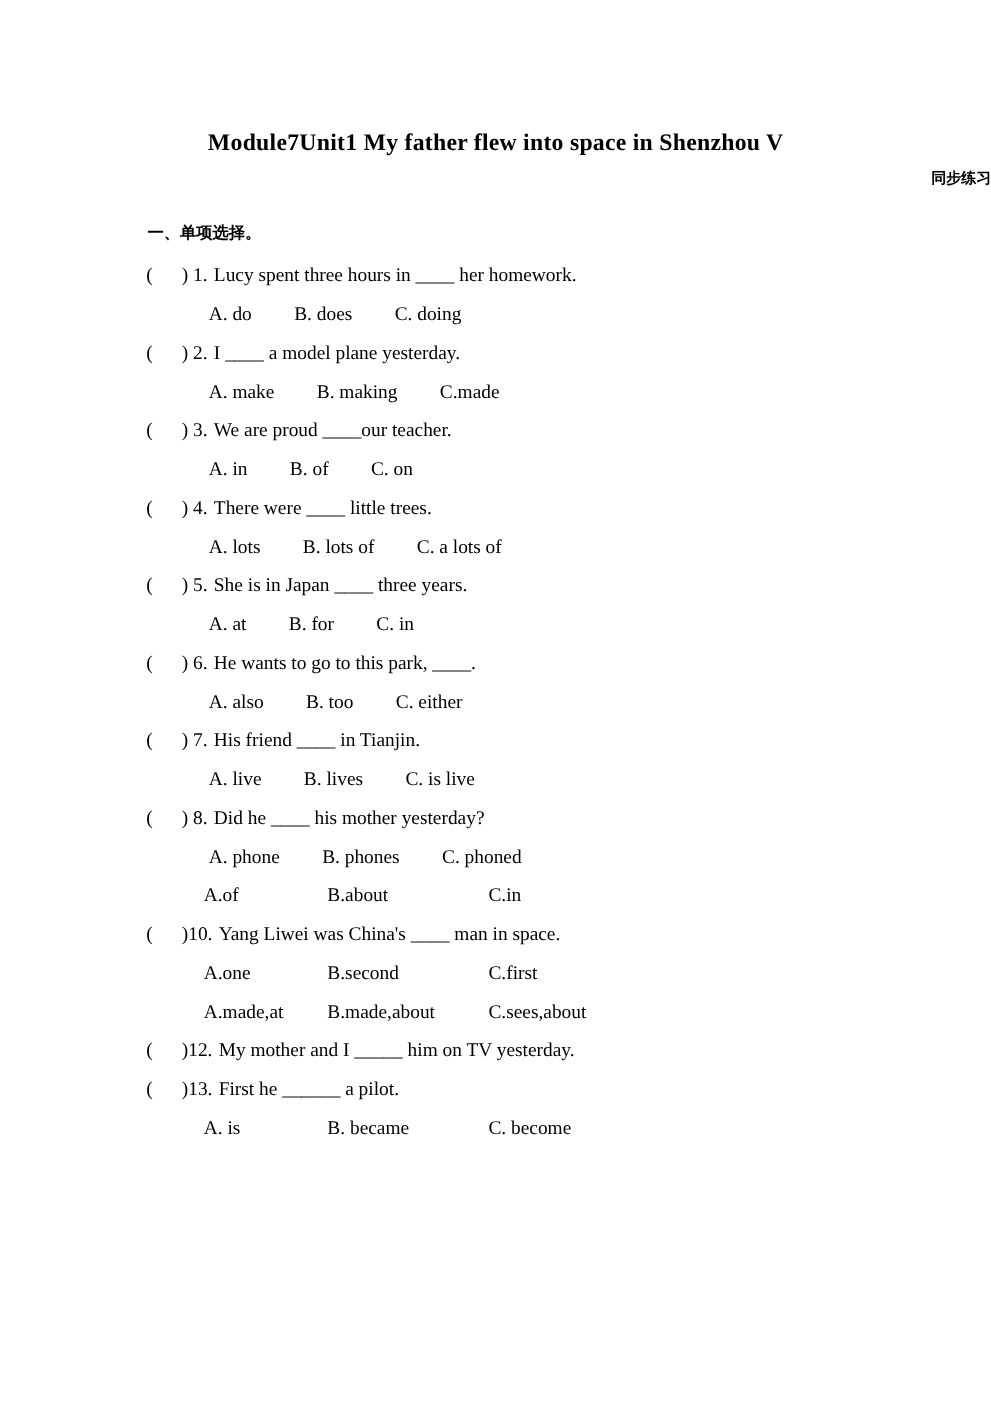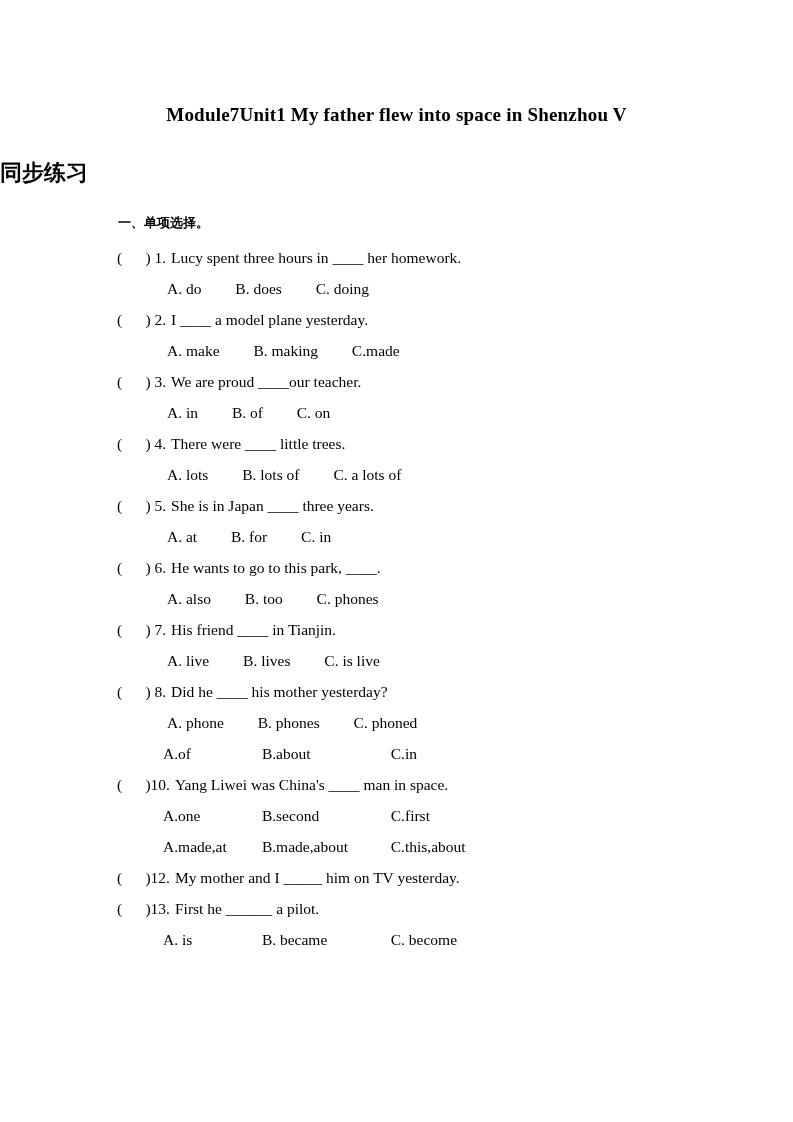--- a/index.html
+++ b/index.html
@@ -15,23 +15,23 @@
     position: relative;
   }
   .title {
     text-align: center;
     padding-top: 104px;
     font-size: 19px;
     font-weight: bold;
     letter-spacing: 0.2px;
   }
   .subtitle {
-    text-align: left;
-    margin-top: 32px;
-    font-size: 22px;
+    text-align: right;
+    margin-top: 8px;
+    font-size: 12px;
     font-weight: bold;
   }
   .section-heading {
     margin: 26px 0 2px 118px;
     font-size: 13px;
     font-weight: bold;
   }
   .questions {
     margin: 10px 60px 0 117px;
     font-size: 15.5px;
@@ -104,21 +104,21 @@
         <span class="opt">B. for</span>
         <span class="opt">C. in</span>
       </div>
     </div>
 
     <div class="q">
       <div class="q-line"><span class="q-label">(      ) 6.</span><span>He wants to go to this park, ____.</span></div>
       <div class="opts">
         <span class="opt">A. also</span>
         <span class="opt">B. too</span>
-        <span class="opt">C. phones</span>
+        <span class="opt">C. either</span>
       </div>
     </div>
 
     <div class="q">
       <div class="q-line"><span class="q-label">(      ) 7.</span><span>His friend ____ in Tianjin.</span></div>
       <div class="opts">
         <span class="opt">A. live</span>
         <span class="opt">B. lives</span>
         <span class="opt">C. is live</span>
       </div>
@@ -147,21 +147,21 @@
         <span class="opt">A.one</span>
         <span class="opt">B.second</span>
         <span class="opt">C.first</span>
       </div>
     </div>
 
     <div class="q wide">
       <div class="opts">
         <span class="opt">A.made,at</span>
         <span class="opt">B.made,about</span>
-        <span class="opt">C.this,about</span>
+        <span class="opt">C.sees,about</span>
       </div>
     </div>
 
     <div class="q wide">
       <div class="q-line"><span class="q-label">(      )12.</span><span>My mother and I _____ him on TV yesterday.</span></div>
     </div>
 
     <div class="q wide">
       <div class="q-line"><span class="q-label">(      )13.</span><span>First he ______ a pilot.</span></div>
       <div class="opts">

